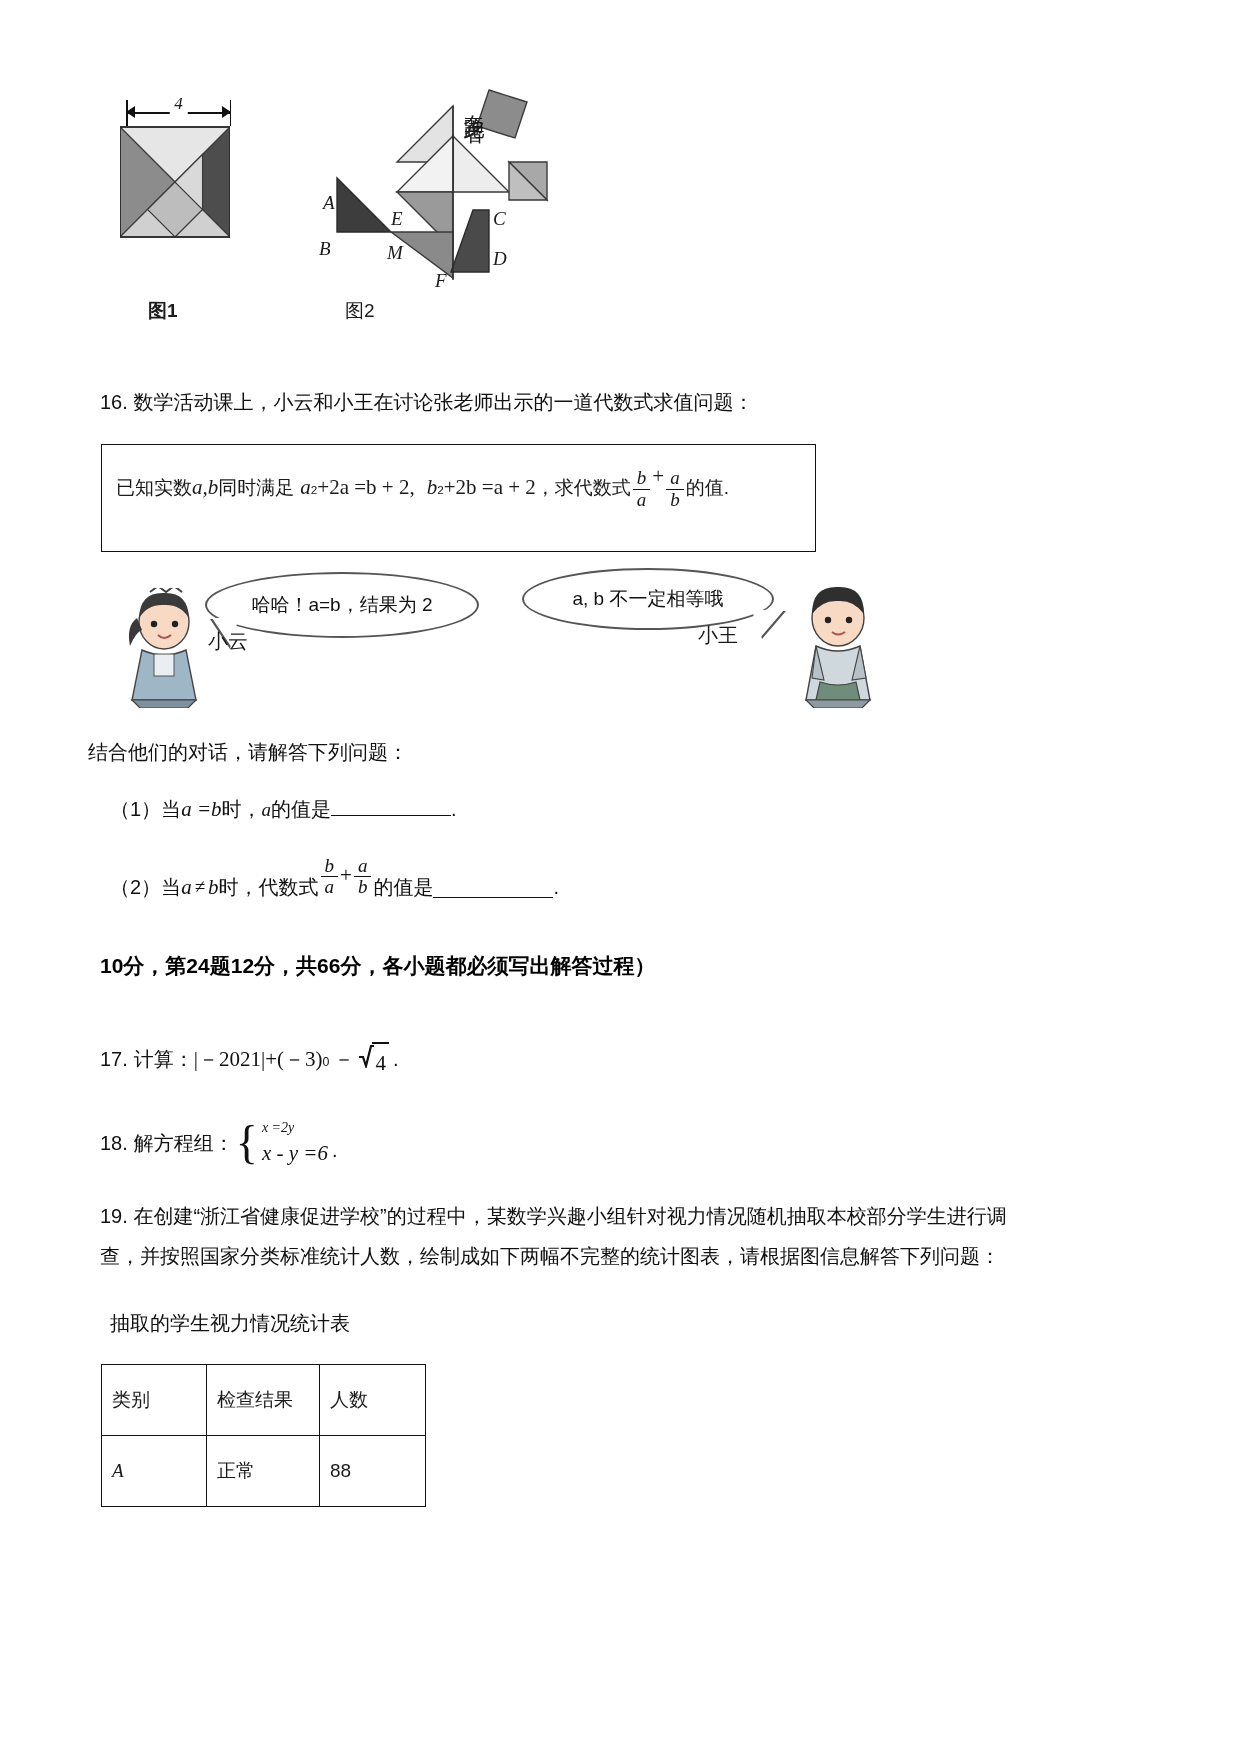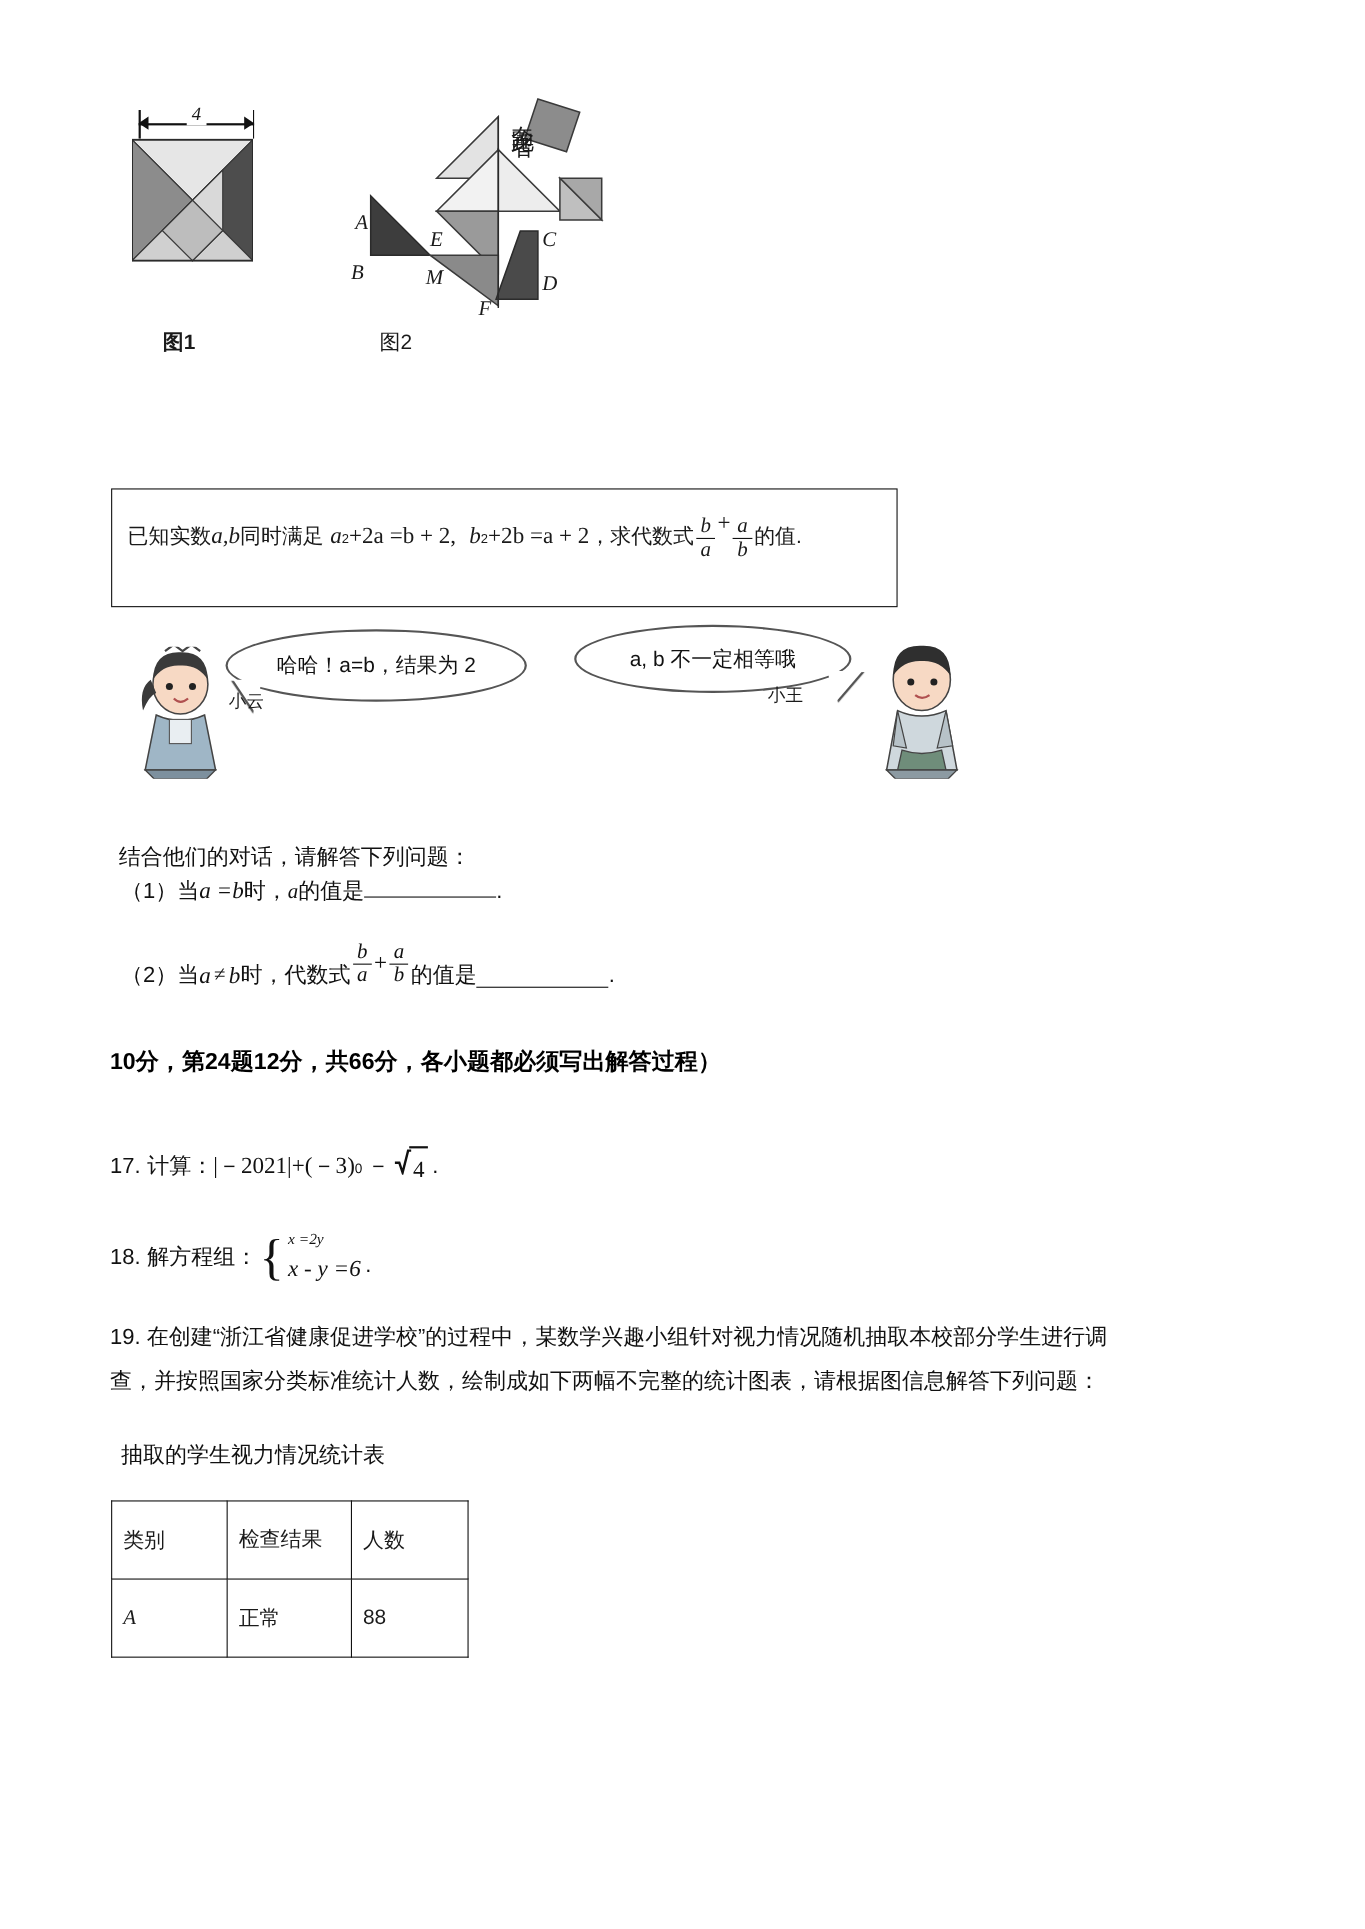--- a/index.html
+++ b/index.html
@@ -102,21 +102,21 @@
     border-top:30px solid #fff;
     filter: drop-shadow(-2px 1px 0 #555);
   }
   .tail2 {
     left:752px; top:610px;
     border-left:8px solid transparent; border-right:24px solid transparent;
     border-top:28px solid #fff;
     filter: drop-shadow(2px 1px 0 #555);
   }
   .name {
-    position:absolute; font-size:16px;
+    position:absolute; font-size:20px;
     font-family:Liberation Sans, sans-serif;
   }
 
   
   .person { position:absolute; }
 
   
   .heading {
     position:absolute; left:100px; top:944px; width:1010px;
     font-family:"Liberation Sans","DejaVu Sans",sans-serif;
@@ -206,20 +206,24 @@
       <span class="pt" style="left:218px; top:168px;">D</span>
       <span class="pt" style="left:160px; top:190px;">F</span>
     </div>
 
     <div class="vlabel">奔跑者</div>
 
     <div class="caption cap1">图1</div>
     <div class="caption cap2">图2</div>
   </div>
 
+  <div class="q" style="left:100px; top:384px; width:1000px;">
+    <span>16.</span>
+    <span>数学活动课上，小云和小王在讨论张老师出示的一道代数式求值问题：</span>
+  </div>
 
   <div class="boxprob">
     <div class="inner">
       <span>已知实数</span>
       <span class="mi" style="font-size:21px;">a,b</span>
       <span>同时满足</span>
       <span class="mi" style="font-size:21px; margin-left:6px;">a</span>
         <sup class="exn">2</sup>
         <span class="mn" style="font-size:21px;">+2a =b + 2,</span>
       <span class="mi" style="font-size:21px; margin-left:12px;">b</span>
@@ -272,21 +276,21 @@
     <path d="M26 64 Q48 74 70 64 L80 118 L16 118 Z" fill="#cfd8dd" stroke="#444" stroke-width="1.4"></path>
     <path d="M26 64 L34 98 L22 96 Z" fill="#b7c2c8" stroke="#444" stroke-width="1.1"></path>
     <path d="M70 64 L62 98 L76 96 Z" fill="#b7c2c8" stroke="#444" stroke-width="1.1"></path>
     <path d="M30 100 Q48 106 66 100 L70 118 L26 118 Z" fill="#6f8d7a" stroke="#444" stroke-width="1.2"></path>
     <path d="M16 118 L24 126 L72 126 L80 118 Z" fill="#8c9aa2" stroke="#444" stroke-width="1.2"></path>
   </svg>
 
   <div class="name" style="left:208px; top:628px;">小云</div>
   <div class="name" style="left:698px; top:622px;">小王</div>
 
-  <div class="q" style="left:108px; top:734px;margin-top:27px;">结合他们的对话，请解答下列问题：</div>
+  <div class="q" style="left:88px; top:734px;">结合他们的对话，请解答下列问题：</div>
 
   <div class="q" style="left:110px; top:790px; display:flex; align-items:baseline;">
     <span>（1）当</span>
     <span class="mi" style="font-size:21px;">a =b</span>
     <span>时，</span>
     <span class="mi" style="font-size:19px;">a</span>
     <span>的值是</span>
     <span class="blank-u"></span>
     <span>.</span>
   </div>

